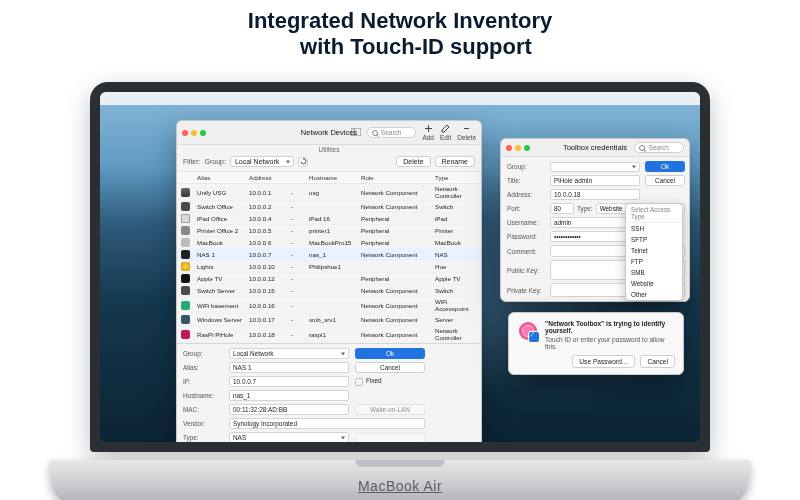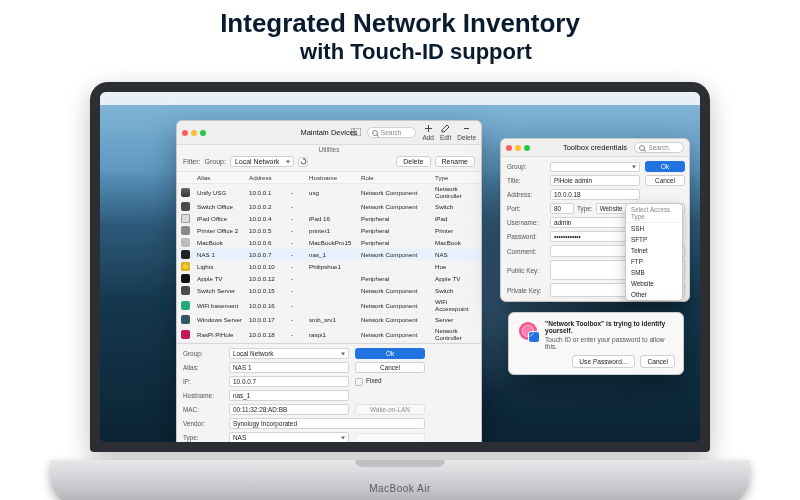--- a/index.html
+++ b/index.html
@@ -1,19 +1,19 @@
 <!DOCTYPE html>
 <html><head>
 <meta charset="utf-8">
 <style>
   * { box-sizing: border-box; margin: 0; padding: 0; font-family: -apple-system, "Helvetica Neue", Arial, sans-serif; }
   body { width: 800px; height: 500px; background: #fff; overflow: hidden; position: relative; }
 
   .headline { text-align: center; font-weight: 700; color: #0a1a2f; padding-top: 8px; }
-  .headline .l1 { font-size: 26px; }
+  .headline .l1 { font-size: 22px; }
   .headline .l2 { font-size: 22px; padding-left: 32px; }
 
   .laptop { position: absolute; left: 50px; top: 82px; width: 700px; height: 420px; }
   .screen-bezel { position: absolute; left: 40px; top: 0; width: 620px; height: 370px; background: #2b2e33; border-radius: 18px 18px 4px 4px; padding: 10px; box-shadow: 0 8px 24px rgba(0,0,0,.25); }
   .screen { width: 100%; height: 100%; border-radius: 6px; overflow: hidden; position: relative;
     background: linear-gradient(180deg,#6fa8cc 0%,#5b97c0 22%,#2e5a7a 38%,#15384e 60%,#0b2435 100%);
   }
   
   .screen::before { content:""; position:absolute; inset:0;
     background:
@@ -21,21 +21,21 @@
       radial-gradient(ellipse 180px 140px at 75% 65%, rgba(30,55,75,.9), transparent 70%),
       linear-gradient(180deg, rgba(200,230,255,.25) 0%, transparent 25%);
   }
   .menubar { position: absolute; top:0; left:0; right:0; height: 13px; background: rgba(250,250,252,.85); }
 
   .base { position: absolute; left: 0; bottom: 0; width: 700px; height: 42px;
     background: linear-gradient(180deg,#e7e8ea,#c9cbce 60%,#b0b2b5);
     border-radius: 0 0 18px 18px / 0 0 30px 30px; box-shadow: 0 4px 10px rgba(0,0,0,.3);
   }
   .notch { position:absolute; top:0; left:50%; transform:translateX(-50%); width:90px; height:7px; background: #bfc1c4; border-radius:0 0 8px 8px; }
-  .brand { position:absolute; bottom:8px; left:50%; transform:translateX(-50%); font-size:10px; color:#5a5c60; letter-spacing:.5px; }
+  .brand { position:absolute; bottom:8px; left:50%; transform:translateX(-50%); font-size:14px; color:#5a5c60; letter-spacing:.5px;text-decoration:underline; }
 
   
   .win { position: absolute; background: #f4f4f5; border: 1px solid #c8c8c9; border-radius: 6px; box-shadow: 0 12px 30px rgba(0,0,0,.35); font-size: 7px; color:#222; }
   .titlebar { display:flex; align-items:center; gap:3px; padding:3px 5px; border-bottom:1px solid #dcdcdd; background:#efeff0; border-radius:6px 6px 0 0; position:relative; }
   .tl { width:6px;height:6px;border-radius:50%; }
   .tl.r{background:#ff5f57}.tl.y{background:#febc2e}.tl.g{background:#28c840}
   .ttitle { position:absolute; left:50%; transform:translateX(-50%); font-size:7.5px; color:#111; }
   .tsub { position:absolute; bottom:-9px; left:50%; transform:translateX(-50%); font-size:6.5px; color:#666; }
   .toolbar-right { margin-left:auto; display:flex; align-items:center; gap:6px; }
   .search-pill { display:flex; align-items:center; gap:3px; background:#fff; border:1px solid #d0d0d1; border-radius:8px; padding:1px 14px 1px 4px; font-size:6.5px; color:#888; }
@@ -105,21 +105,21 @@
 <div class="laptop">
   <div class="screen-bezel">
     <div class="screen">
       <div class="menubar"></div>
 
       <div class="win" id="win-main">
         <div class="titlebar">
           <span class="tl r"></span>
           <span class="tl y"></span>
           <span class="tl g"></span>
-          <span class="ttitle">Maintain Devices</span>
+          <span class="ttitle">Network Devices</span>
           <span class="tsub">Utilities</span>
           <div class="toolbar-right">
             <span><svg width="10" height="8">
                   <rect x="0" y="0" width="10" height="8" fill="none" stroke="#888" stroke-width="1"></rect>
                   <line x1="3" y1="0" x2="3" y2="8" stroke="#888"></line>
                 </svg></span>
             <div class="search-pill">
                 <span class="mag"></span>
                 <span>Search</span>
               </div>

